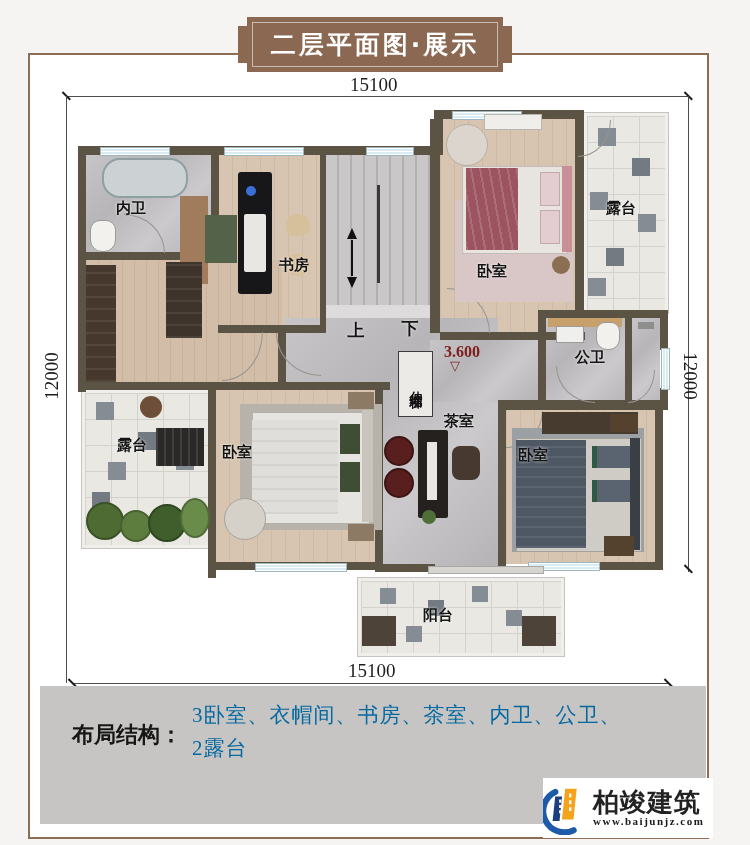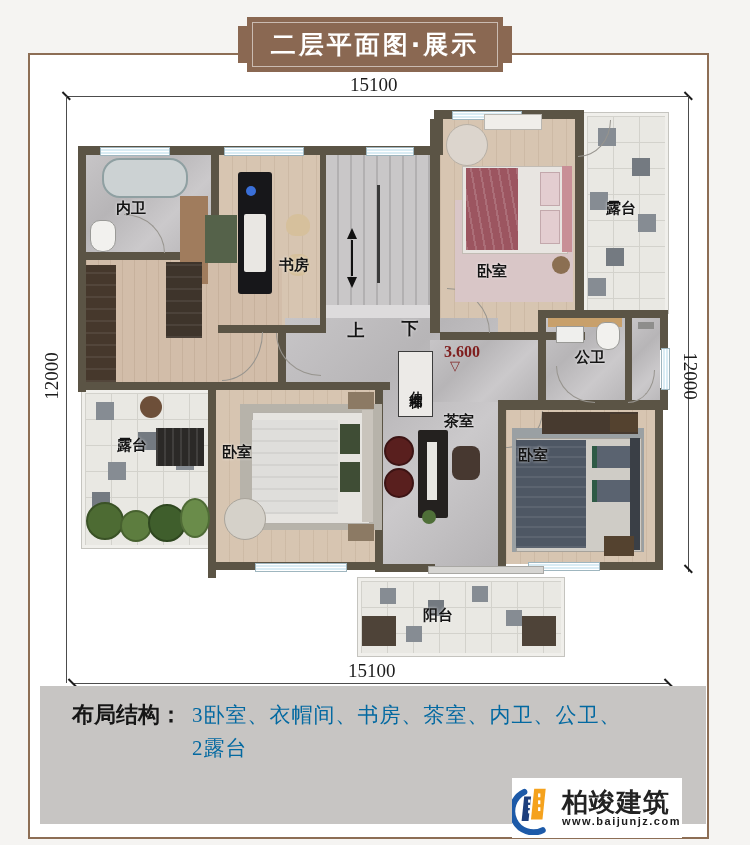--- a/index.html
+++ b/index.html
@@ -42,27 +42,27 @@
   .small-lbl{font-size:17px;}
   .furn{position:absolute;}
   .round{border-radius:50%;}
   
   .level{position:absolute;font-family:"Liberation Serif","DejaVu Serif",serif;font-size:16px;font-weight:bold;color:#7f1d1d;}
   .ladderbox{position:absolute;left:398px;top:351px;width:33px;height:64px;background:#eceae7;border:1.5px solid #3c3c3c;
        display:flex;align-items:center;justify-content:center;}
   .ladderbox span{writing-mode:vertical-rl;font-size:13px;font-weight:bold;color:#111;letter-spacing:2px;}
   
   .graybox{position:absolute;left:40px;top:686px;width:666px;height:138px;background:#c7c5c3;}
-  .layout-label{position:absolute;left:72px;top:700px;font-size:22px;font-weight:bold;color:#161616;}
+  .layout-label{position:absolute;left:72px;top:720px;font-size:22px;font-weight:bold;color:#161616;}
   .layout-line{position:absolute;font-size:21px;color:#0369a1;letter-spacing:1px;font-family:Liberation Serif, serif;}
   .area-text{position:absolute;left:130px;top:772px;width:440px;text-align:center;font-size:22px;font-weight:bold;color:#7d5638;}
   
-  .logo-panel{position:absolute;left:512px;top:778px;width:170px;height:60px;background:#ffffff;display:flex;align-items:center;}
+  .logo-panel{position:absolute;left:543px;top:778px;width:170px;height:60px;background:#ffffff;display:flex;align-items:center;}
   .logo-name{font-size:26px;font-weight:900;color:#222;letter-spacing:1px;line-height:1;}
-  .logo-url{font-size:11px;font-weight:bold;color:#1a1a1a;letter-spacing:1.5px;font-family:Liberation Sans, sans-serif;}
+  .logo-url{font-size:11px;font-weight:bold;color:#1a1a1a;letter-spacing:1.5px;font-family:Liberation Serif, serif;}
   .arrow-up{position:absolute;width:0;height:0;border-left:5px solid transparent;border-right:5px solid transparent;border-bottom:11px solid #111;}
   .arrow-dn{position:absolute;width:0;height:0;border-left:5px solid transparent;border-right:5px solid transparent;border-top:11px solid #111;}
 </style>
 </head>
 <body>
 
 <div class="page">
 
   <div class="frame"></div>
 

